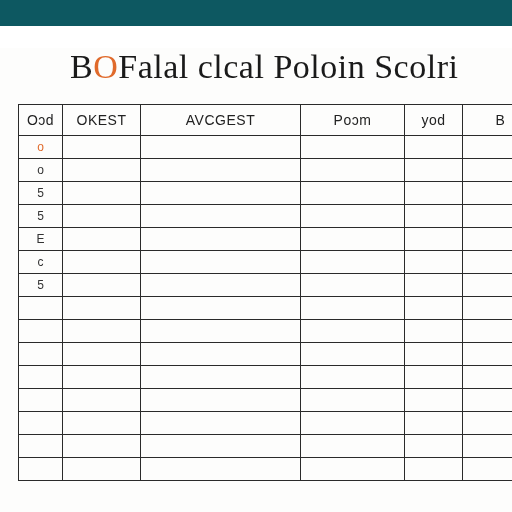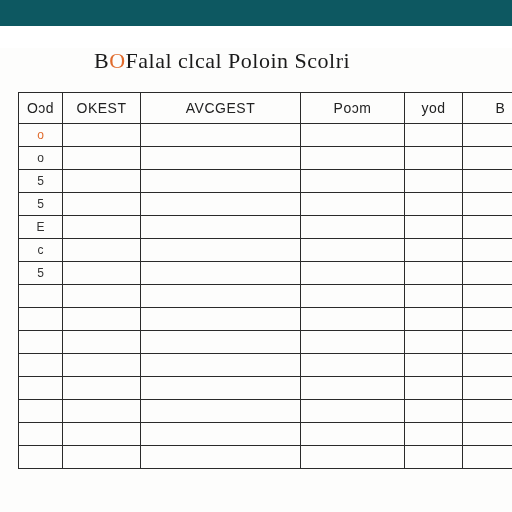--- a/index.html
+++ b/index.html
@@ -16,22 +16,22 @@
     height: 26px;
     background: #0d5861;
   }
   .page {
     position: relative;
     width: 100%;
     height: calc(512px - 26px);
     background: #fdfdfc;
   }
   .title {
-    margin: 22px 0 18px 94px;
-    font-size: 22px;
+    margin: 22px 0 18px 70px;
+    font-size: 34px;
     letter-spacing: 0.5px;
     color: #1a1a1a;
     white-space: nowrap;
   }
   .title span {
     display: inline;
   }
   .accentO {
     color: #e06a2b;
   }

